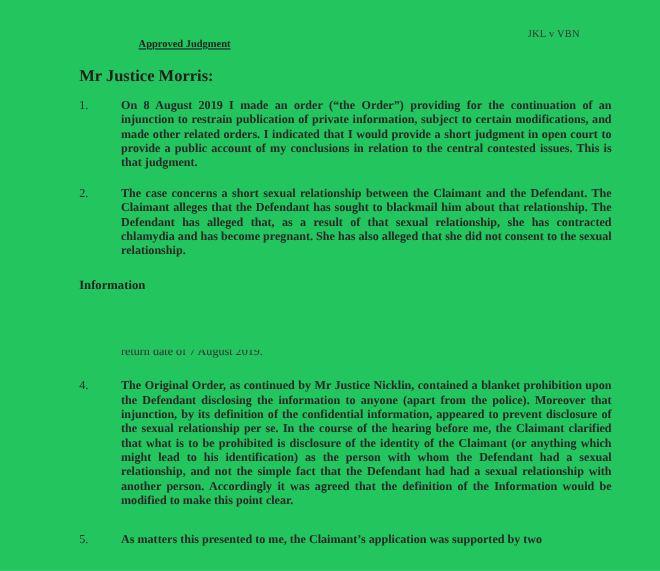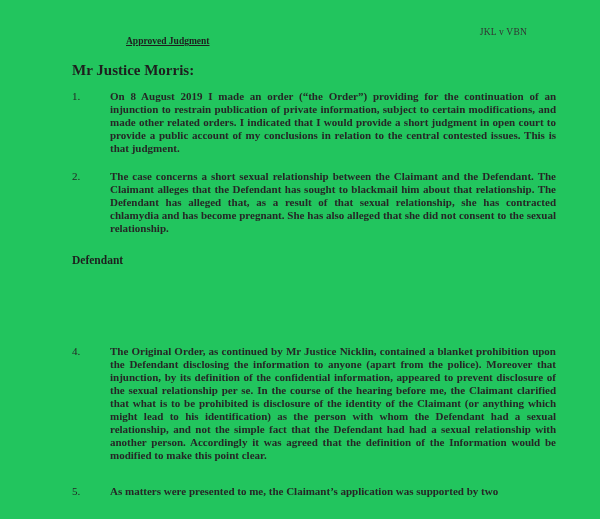--- a/index.html
+++ b/index.html
@@ -101,26 +101,29 @@
   <div class="para p1">
     <span class="num">1.</span>
     <span class="ptext">On 8 August 2019 I made an order (“the Order”) providing for the continuation of an injunction to restrain publication of private information, subject to certain modifications, and made other related orders. I indicated that I would provide a short judgment in open court to provide a public account of my conclusions in relation to the central contested issues.  This is that judgment.</span>
   </div>
 
   <div class="para p2">
     <span class="num">2.</span>
     <span class="ptext">The case concerns a short sexual relationship between the Claimant and the Defendant.  The Claimant alleges that the Defendant has sought to blackmail him about that relationship.  The Defendant has alleged that, as a result of that sexual relationship, she has contracted chlamydia and has become pregnant.  She has also alleged that she did not consent to the sexual relationship.</span>
   </div>
 
-  <div class="section-heading">Defendant</div>
+  <div class="section-heading">Information</div>
 
+  <div class="fragment-clip">
+    <span class="fragment-text">return date of 7 August 2019.</span>
+  </div>
 
   <div class="para p4">
     <span class="num">4.</span>
     <span class="ptext">The Original Order, as continued by Mr Justice Nicklin, contained  a blanket prohibition upon the Defendant disclosing the information to anyone (apart from the police). Moreover that injunction, by its definition of the confidential information, appeared to prevent disclosure of the sexual relationship per se. In the course of the hearing before me, the Claimant clarified that what is to be prohibited is disclosure of the identity of the Claimant (or anything which might lead to his identification) as the person with whom the Defendant had a sexual relationship, and not the simple fact that the Defendant had had a sexual relationship with another person. Accordingly it was agreed that the definition of the Information would be modified to make this point clear.</span>
   </div>
 
   <div class="para p5">
     <span class="num">5.</span>
-    <span class="ptext">As matters were presented to me, the Claimant’s application was supported by two</span>
+    <span class="ptext">As matters this presented to me, the Claimant’s application was supported by two</span>
   </div>
 
 </div>
 
 </body></html>

